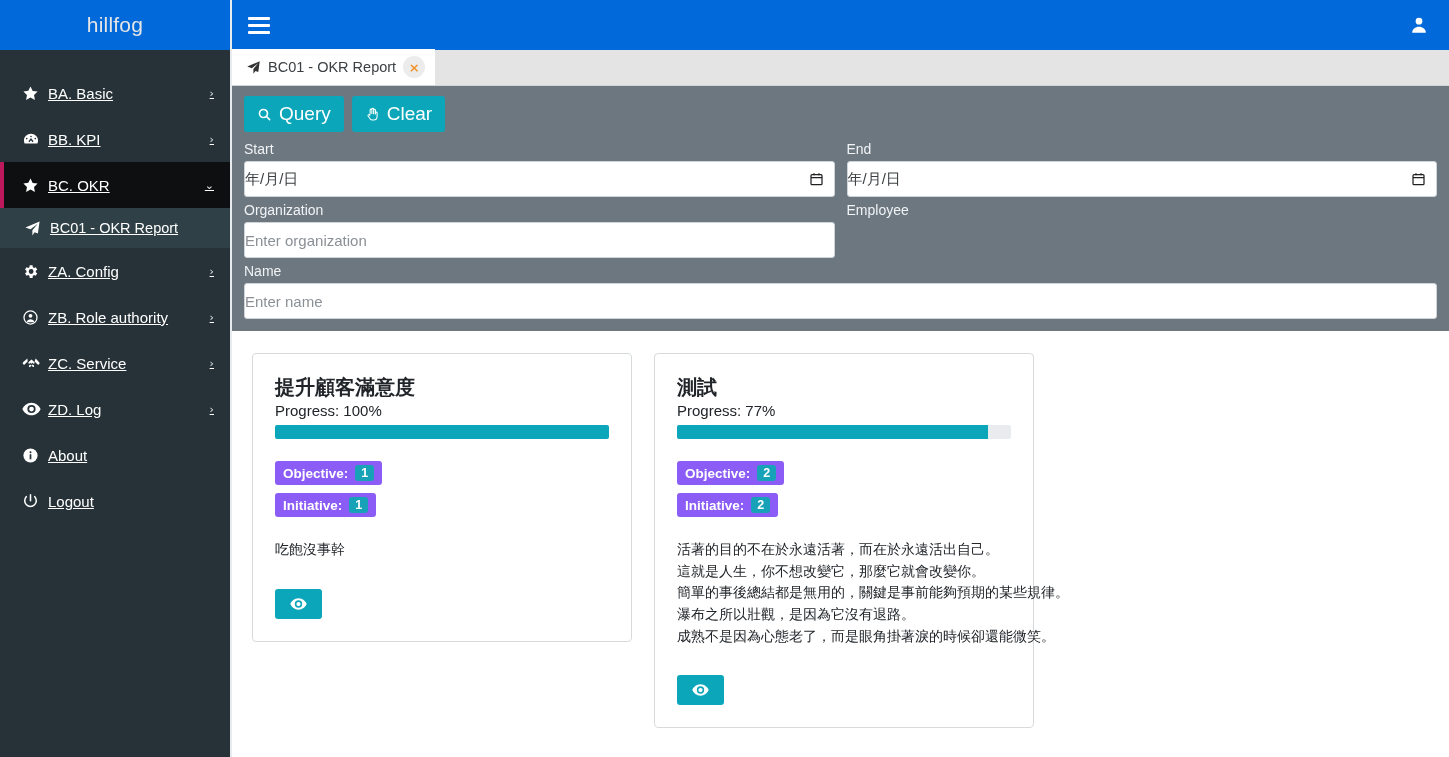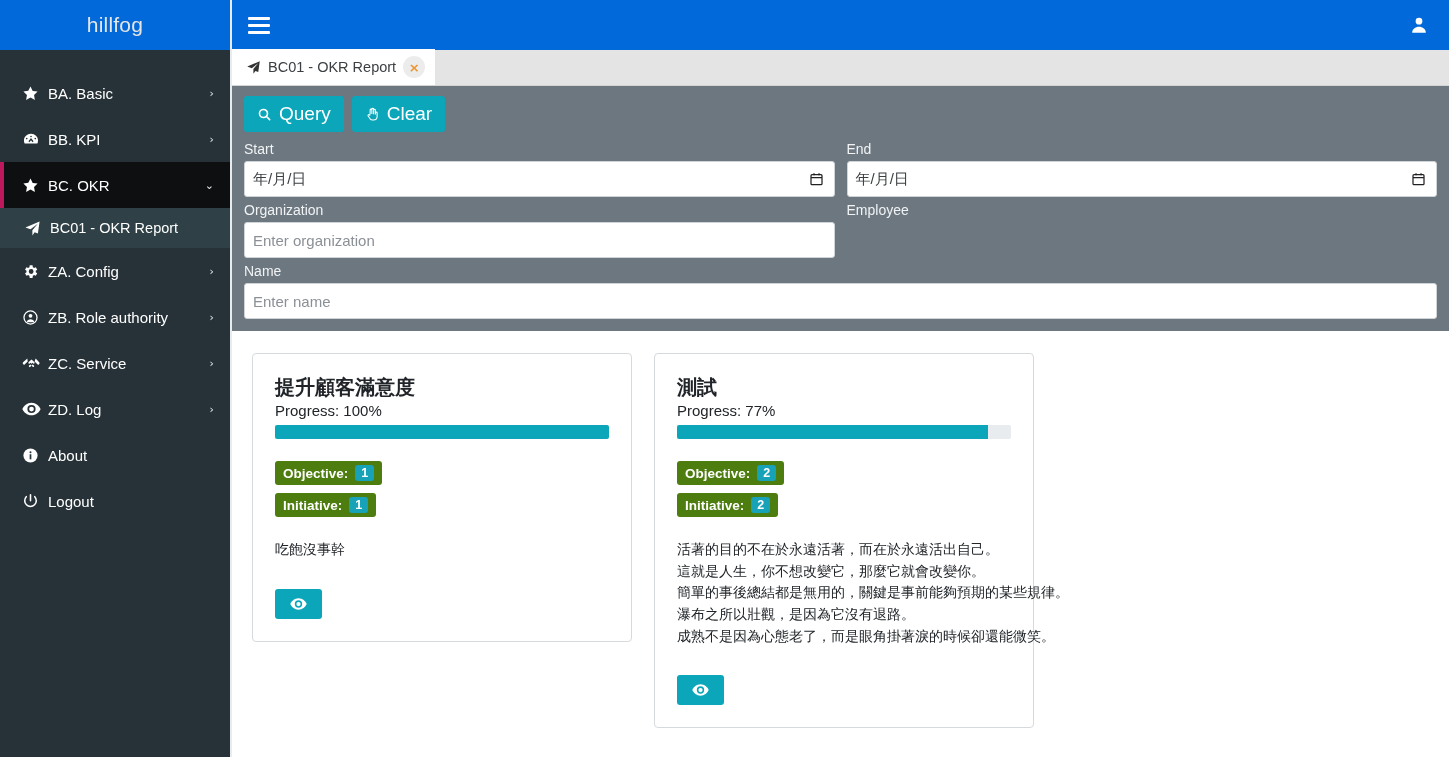--- a/index.html
+++ b/index.html
@@ -21,21 +21,21 @@
   .brand {
     height: 50px; background: #0169d9;
     display: flex; align-items: center; justify-content: center;
     color: #e5e5e5; font-size: 21px; letter-spacing: .2px;
   }
   .nav { flex: 1; padding-top: 20px; }
   .nav-item {
     display: flex; align-items: center;
     height: 46px; padding: 0 16px 0 22px;
     color: #ffffff; font-size: 15px;
-    cursor: pointer; position: relative;
+    cursor: pointer; position: relative; text-decoration: underline;
   }
   .nav-item .ico {
     width: 26px; min-width: 26px; display: flex; align-items: center;
     color: #ffffff;
   }
   .nav-item .ico svg { display: block; }
   .nav-item .lbl { flex: 1; white-space: nowrap; }
   .nav-item .caret {
     font-size: 11px; color: #e8eaeb; line-height: 1;
     font-family: "DejaVu Sans", sans-serif;
@@ -108,21 +108,21 @@
   .fld.full { width: 100%; }
   .fld label {
     display: block; color: #f1f3f4; font-size: 14px;
     margin: 3px 0 4px 0;
   }
   .inp {
     width: 100%; height: 36px;
     border: 1px solid #cfd4d8; border-radius: 3px;
     background: #fff; color: #3c4043;
     font-size: 15px; font-family: inherit;
-    padding: 0 8px; outline: none;
+    padding: 0 0; outline: none;
     display: flex; align-items: center;
     position: relative;
   }
   .inp .ph { color: #8b9096; }
   .inp .dateph { color: #3c4043; }
   .cal-ico { position: absolute; right: 10px; top: 50%; transform: translateY(-50%);
              color: #202124; display: flex; }
 
   
   .cards-area {
@@ -137,21 +137,21 @@
   }
   .card-title { font-size: 20px; font-weight: bold; color: #212529; margin-bottom: 1px; }
   .progress-label { font-size: 15px; color: #212529; margin-bottom: 6px; }
   .progress-track {
     height: 14px; background: #e9ecef; border-radius: 2px; overflow: hidden;
   }
   .progress-fill { height: 100%; background: #0ba6b9; }
   .badges { margin-top: 22px; }
   .badge {
     display: inline-flex; align-items: center; gap: 7px;
-    background: #4d7c0f; color: #fff;
+    background: #8b5cf6; color: #fff;
     border-radius: 3px; padding: 4px 8px;
     font-size: 13.5px; font-weight: bold;
     margin-bottom: 8px;
   }
   .badge .count {
     background: #17a2b8; color: #fff;
     border-radius: 3px; padding: 1px 6px; font-size: 12.5px;
   }
   .card-body {
     margin-top: 14px; font-size: 14px; color: #212529;

